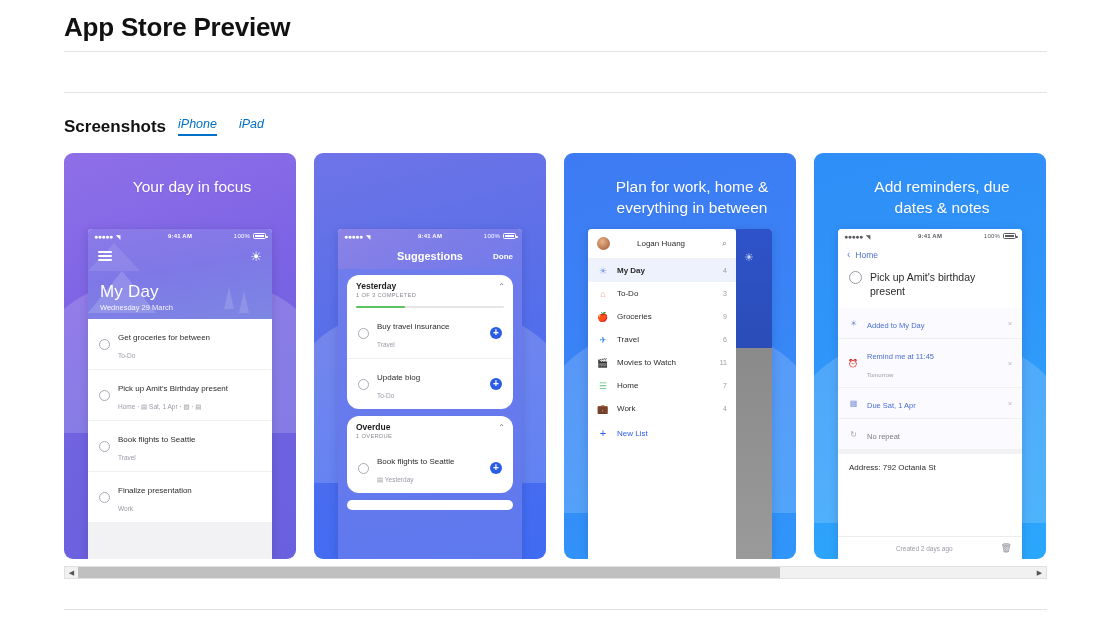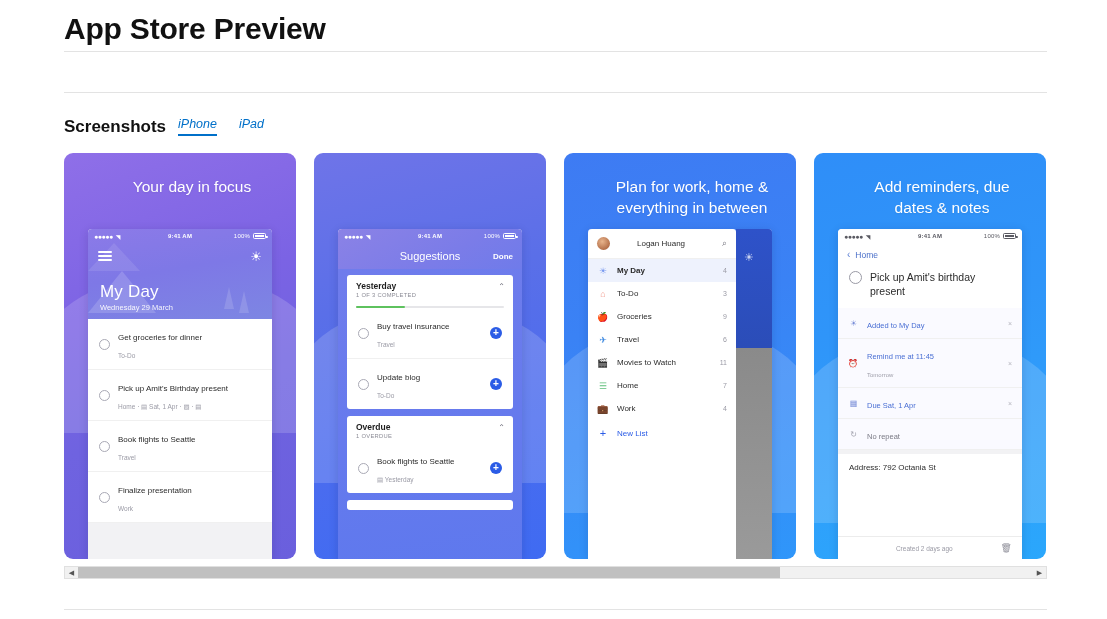--- a/index.html
+++ b/index.html
@@ -7,21 +7,21 @@
     width: 1107px; height: 619px;
     background: #ffffff;
     font-family: "Liberation Sans", sans-serif;
     overflow: hidden;
   }
   .page { position: relative; width: 1107px; height: 619px; }
 
   
   .page-title {
     position: absolute; left: 64px; top: 12px;
-    font-size: 30px; font-weight: bold; color: #111111;
+    font-size: 26px; font-weight: bold; color: #111111;
     letter-spacing: -0.2px;
   }
   .rule { position: absolute; left: 64px; width: 983px; height: 1px; background: #e3e3e3; }
   .rule-1 { top: 51px; }
   .rule-2 { top: 92px; }
   .rule-3 { top: 609px; }
 
   .sec-head { position: absolute; left: 64px; top: 117px; display: flex; align-items: flex-end; }
   .sec-title { font-size: 17px; font-weight: bold; color: #111111; }
   .tabs { display: flex; margin-left: 12px; gap: 22px; padding-bottom: 1px; font-style: italic; }
@@ -91,24 +91,24 @@
   .circ.done { background: #4caf50; border-color: #4caf50; position: relative; }
   .circ.done::after { content: "✓"; position: absolute; inset: 0; color: #fff; font-size: 8px; line-height: 11px; text-align: center; }
   .tmain { font-size: 8px; color: #2b2b2b; line-height: 11px; }
   .tsub { font-size: 6.5px; color: #9a9aa5; line-height: 10px; }
   .strike { text-decoration: line-through; color: #8a8a95; }
   .filler { background: #f2f2f4; }
 
   
   .p2-top { background: linear-gradient(150deg,#8b82e6 0%,#7b7ce8 60%,#6f7bea 100%); color:#fff; }
   .p2-nav { display: flex; align-items: center; justify-content: center; position: relative; height: 26px; }
-  .p2-nav .t { font-size: 11px; font-weight: 400; }
+  .p2-nav .t { font-size: 11px; font-weight: 700; }
   .p2-nav .done { position: absolute; right: 9px; font-size: 8px; font-weight: bold; }
   .p2-body { background: linear-gradient(170deg,#6f7cec 0%,#5c78ee 100%); padding: 6px 9px 0; height: 100%; }
-  .card { background: #ffffff; border-radius: 3px; margin-bottom: 7px; overflow: hidden; }
+  .card { background: #ffffff; border-radius: 12px; margin-bottom: 7px; overflow: hidden; }
   .card-hd { padding: 6px 9px 4px; position: relative; }
   .card-hd .ttl { font-size: 8.5px; font-weight: bold; color: #1c1c1c; }
   .card-hd .meta { font-size: 5.8px; color: #8c8c96; letter-spacing: .3px; margin-top: 1px; }
   .chev { position: absolute; right: 8px; top: 7px; color: #6b6b78; font-size: 8px; }
   .prog { height: 2px; background: #e6e6e9; margin: 4px 9px 0; border-radius: 2px; }
   .prog i { display: block; height: 2px; background: #5ec25e; border-radius: 2px; }
   .addbtn { margin-left: auto; width: 12px; height: 12px; border-radius: 50%; background: #2b5ce6; color: #fff; font-size: 10px; line-height: 12px; text-align: center; font-weight: bold; flex: 0 0 auto; }
 
   
   .p3-wrap { position: relative; height: 100%; background: linear-gradient(170deg,#3f7cf2 0%,#2f8bf7 100%); }
@@ -202,21 +202,21 @@
             <span class="bulb">☀</span>
           </div>
           <div class="p1-titles">
             <div class="big">My Day</div>
             <div class="sub">Wednesday 29 March</div>
           </div>
         </div>
         <div class="tasklist">
           <div class="trow">
             <span class="circ"></span>
-            <span><span class="tmain">Get groceries for dinner</span><br>
+            <span><span class="tmain">Get groceries for between</span><br>
             <span class="tsub">To-Do</span></span>
           </div>
           <div class="trow">
             <span class="circ"></span>
             <span><span class="tmain">Pick up Amit's Birthday present</span><br>
             <span class="tsub">Home  ·  ▤ Sat, 1 Apr  ·  ▨  ·  ▤</span></span>
           </div>
           <div class="trow">
             <span class="circ"></span>
             <span><span class="tmain">Book flights to Seattle</span><br>

